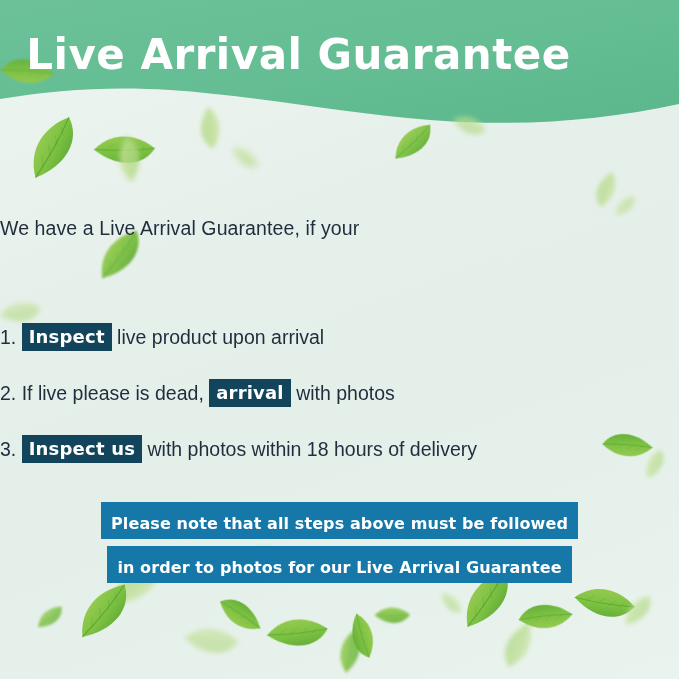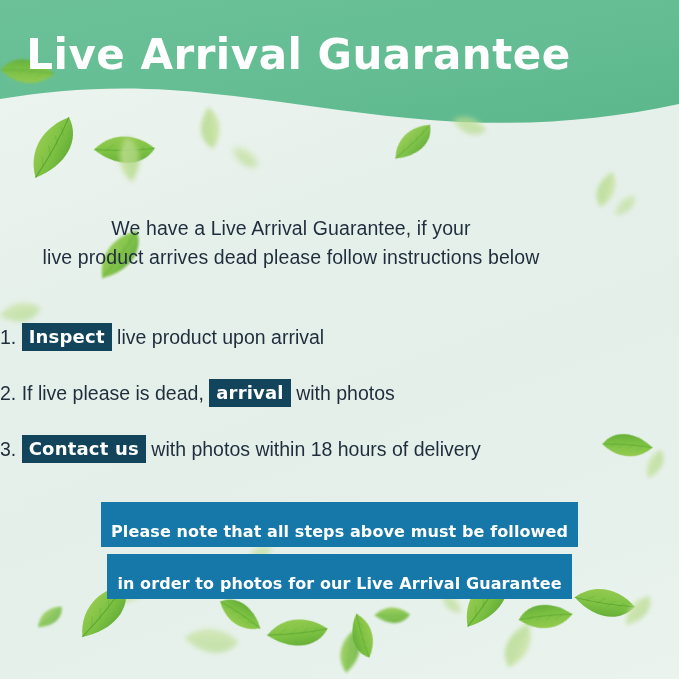--- a/index.html
+++ b/index.html
@@ -40,21 +40,20 @@
     letter-spacing: 0.5px;
     white-space: nowrap;
   }
 
   
   .intro {
     position: absolute;
     top: 214px;
     left: 0;
     width: 582px;
-    text-align: center;
     z-index: 5;
     color: #1f2d3d;
     font-size: 19.5px;
     line-height: 29px;
     letter-spacing: 0.1px;
   }
   .intro div { white-space: nowrap; }
 
   .steps {
     position: absolute;
@@ -93,21 +92,21 @@
     text-align: center;
   }
   .notice-bar {
     display: inline-block;
     background: #1578a8;
     color: #ffffff;
     font-family: "DejaVu Sans", sans-serif;
     font-weight: bold;
     font-size: 16px;
     line-height: 20px;
-    padding: 20px 10px 5px 10px;
+    padding: 12px 10px 5px 10px;
     white-space: nowrap;
     letter-spacing: 0.1px;
   }
   .notice-row { margin-bottom: 7px; }
 
   
   .leaf {
     position: absolute;
     z-index: 3;
     pointer-events: none;
@@ -553,41 +552,40 @@
     <path d="M0,0 L679,0 L679,104
              C600,121 520,127 430,120
              C340,113 250,95 170,90
              C110,86 55,90 0,99 Z" fill="url(#gband)"></path>
   </svg>
 
   <div class="header-title">Live Arrival Guarantee</div>
 
   <div class="intro">
     <div>We have a Live Arrival Guarantee, if your</div>
-    <div>live product arrives dead please follow instructions below</div>
   </div>
 
   <div class="steps">
 
     <div class="step">
       <span>1.</span>
       <span class="hl">Inspect</span>
       <span>live product upon arrival</span>
     </div>
 
     <div class="step">
       <span>2.</span>
       <span>If live please is dead,</span>
       <span class="hl">arrival</span>
       <span>with photos</span>
     </div>
 
     <div class="step">
       <span>3.</span>
-      <span class="hl">Contact us</span>
+      <span class="hl">Inspect us</span>
       <span>with photos within 18 hours of delivery</span>
     </div>
 
   </div>
 
   <div class="notice">
     <div class="notice-row">
       <span class="notice-bar">Please note that all steps above must be followed</span>
     </div>
     <div class="notice-row">

